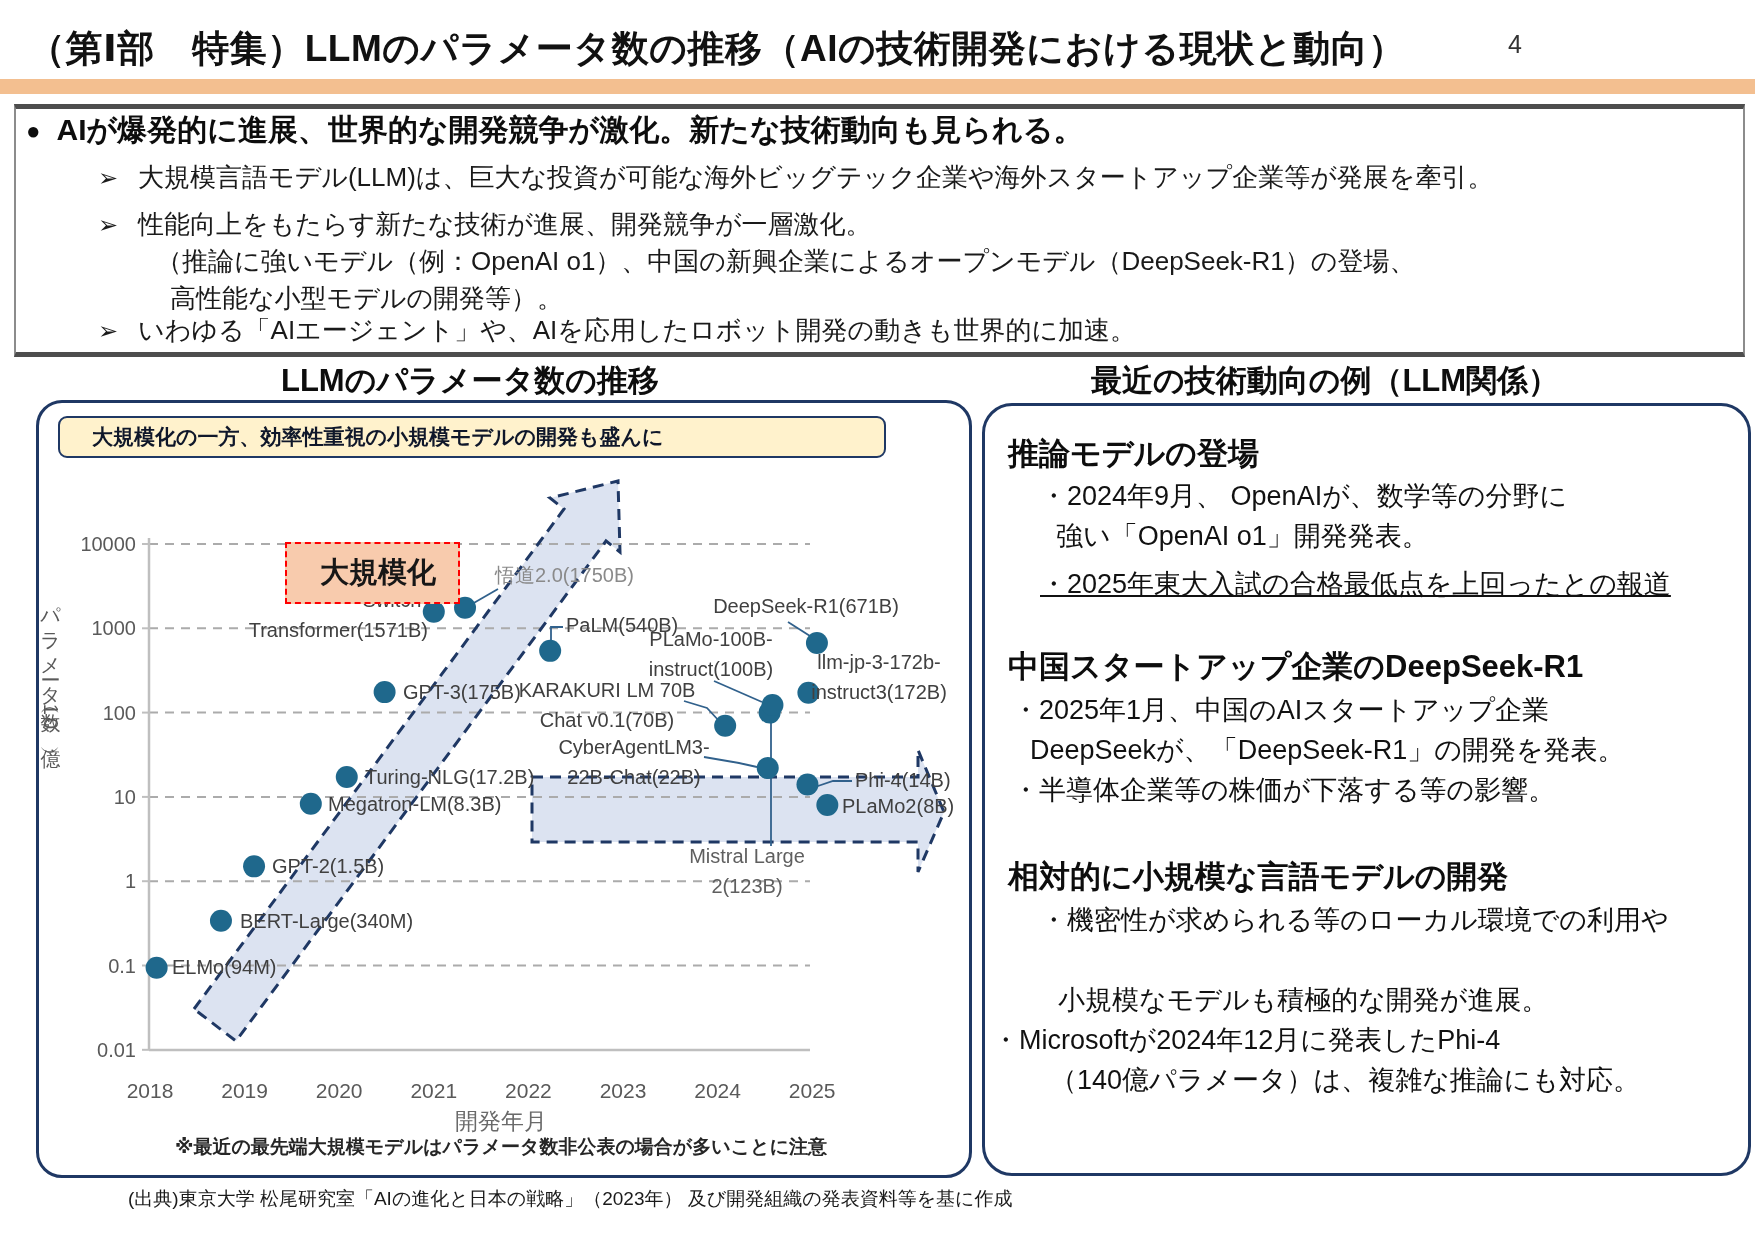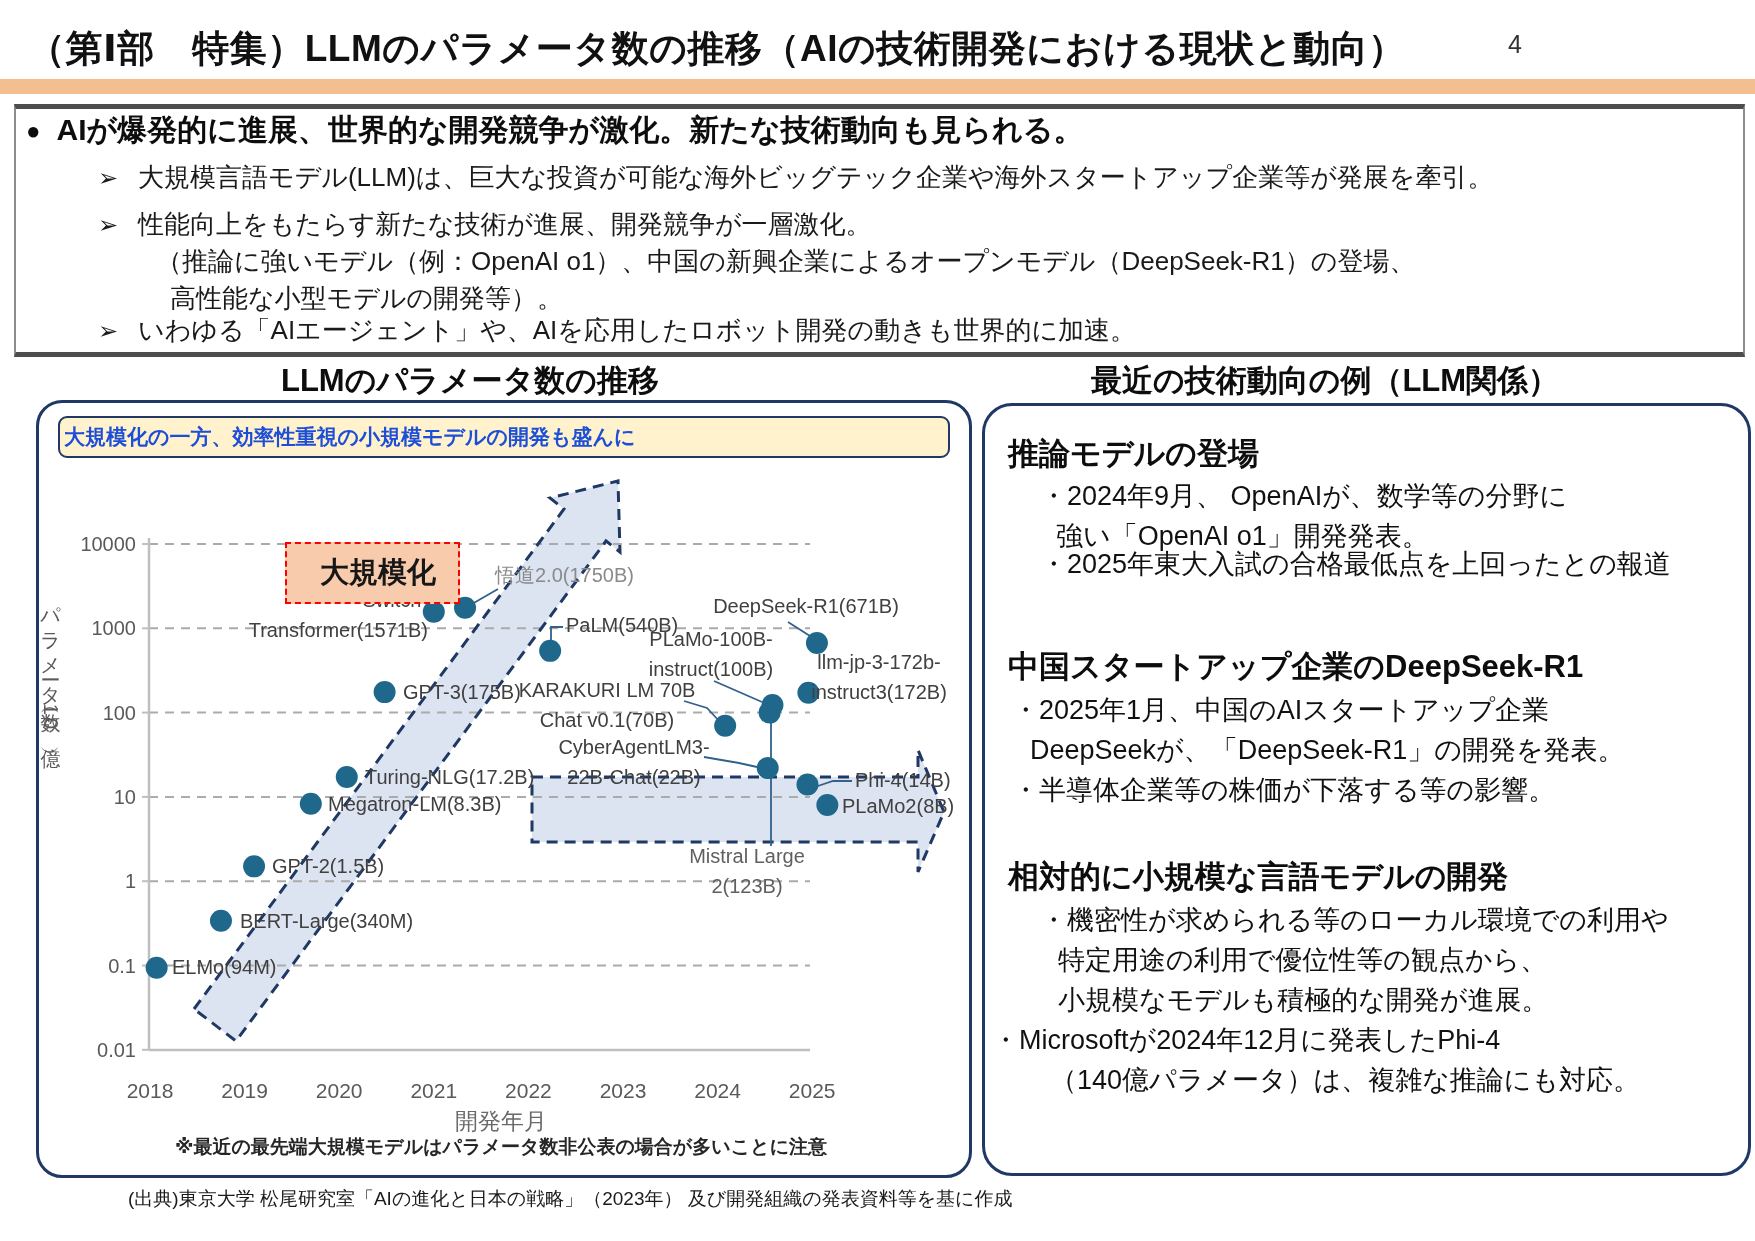--- a/index.html
+++ b/index.html
@@ -20,22 +20,22 @@
   .headline .dot-marker{font-size:24px;margin-right:16px;}
   .sub-bullet{font-size:26px;color:#1a1a1a;display:flex;align-items:baseline;}
   .sub-bullet .arrow-marker{margin-right:20px;font-size:24px;}
   .cont-line{font-size:26px;color:#1a1a1a;}
 
   
   .section-title{font-size:31px;font-weight:800;color:#0d0d0d;text-align:center;}
 
   
   .chart-card{left:36px;top:400px;width:930px;height:772px;border:3px solid #1F3864;border-radius:26px;background:#fff;}
-  .banner{left:58px;top:416px;width:892px;height:42px;background:#FFF2CC;border:2.5px solid #1F3864;border-radius:9px;
-          display:flex;align-items:center;padding-left:4px;box-sizing:border-box;font-size:21px;font-weight:800;color:#1d4ed8;}
+  .banner{left:58px;top:416px;width:828px;height:42px;background:#FFF2CC;border:2.5px solid #1F3864;border-radius:9px;
+          display:flex;align-items:center;padding-left:32px;box-sizing:border-box;font-size:21px;font-weight:800;color:#0f172a;}
   .scaleup-box{left:285px;top:542px;width:160px;height:58px;background:#F8CBAD;border:2.5px dashed #FF0000;
                display:flex;align-items:center;justify-content:center;font-size:29px;font-weight:600;color:#171717;padding-left:11px;}
   .smallmodel-box{left:767px;top:893px;width:181px;height:77px;background:#F8CBAD;border:2.5px dashed #FF0000;
                display:flex;flex-direction:column;align-items:center;justify-content:center;font-size:26px;line-height:36px;color:#171717;}
   .y-axis-label{left:38px;top:592px;height:440px;writing-mode:vertical-rl;font-size:20px;letter-spacing:3px;color:#595959;}
   .x-axis-label{left:36px;top:1106px;width:930px;text-align:center;font-size:23px;color:#6a6a6a;}
   .chart-note{left:36px;top:1134px;width:930px;text-align:center;font-size:19px;font-weight:600;color:#262626;}
   .chart-source{left:128px;top:1186px;font-size:19px;color:#1a1a1a;}
 
   
@@ -174,27 +174,26 @@
   <div class="abs scaleup-box">大規模化</div>
   <div class="abs y-axis-label">パラメータ数（10億）</div>
   <div class="abs x-axis-label">開発年月</div>
   <div class="abs chart-note">※最近の最先端大規模モデルはパラメータ数非公表の場合が多いことに注意</div>
   <div class="abs chart-source">(出典)東京大学 松尾研究室「AIの進化と日本の戦略」（2023年） 及び開発組織の発表資料等を基に作成</div>
 
   <div class="abs right-panel"></div>
   <div class="abs rp-heading" style="left:1008px;top:433px;">推論モデルの登場</div>
   <div class="abs rp-line" style="left:1040px;top:478px;">・2024年9月、 OpenAIが、数学等の分野に</div>
   <div class="abs rp-line" style="left:1056px;top:518px;">強い「OpenAI o1」開発発表。</div>
-  <div class="abs rp-line" style="left:1040px;top:546px;">・2025年東大入試の合格最低点を上回ったとの報道</div>
+  <div class="abs rp-line" style="left:1040px;top:566px;text-decoration:underline;">・2025年東大入試の合格最低点を上回ったとの報道</div>
 
   <div class="abs rp-heading" style="left:1008px;top:646px;">中国スタートアップ企業のDeepSeek-R1</div>
   <div class="abs rp-line" style="left:1012px;top:692px;">・2025年1月、中国のAIスタートアップ企業</div>
   <div class="abs rp-line" style="left:1030px;top:732px;">DeepSeekが、「DeepSeek-R1」の開発を発表。</div>
   <div class="abs rp-line" style="left:1012px;top:772px;">・半導体企業等の株価が下落する等の影響。</div>
 
   <div class="abs rp-heading" style="left:1008px;top:856px;">相対的に小規模な言語モデルの開発</div>
   <div class="abs rp-line" style="left:1040px;top:902px;">・機密性が求められる等のローカル環境での利用や</div>
-  <div class="abs rp-line" style="left:1058px;top:942px;">特定用途の利用で優位性等の観点から、</div>
   <div class="abs rp-line" style="left:1058px;top:982px;">小規模なモデルも積極的な開発が進展。</div>
   <div class="abs rp-line" style="left:992px;top:1022px;">・Microsoftが2024年12月に発表したPhi-4</div>
   <div class="abs rp-line" style="left:1050px;top:1062px;">（140億パラメータ）は、複雑な推論にも対応。</div>
 
 </div>
 
 </body></html>

